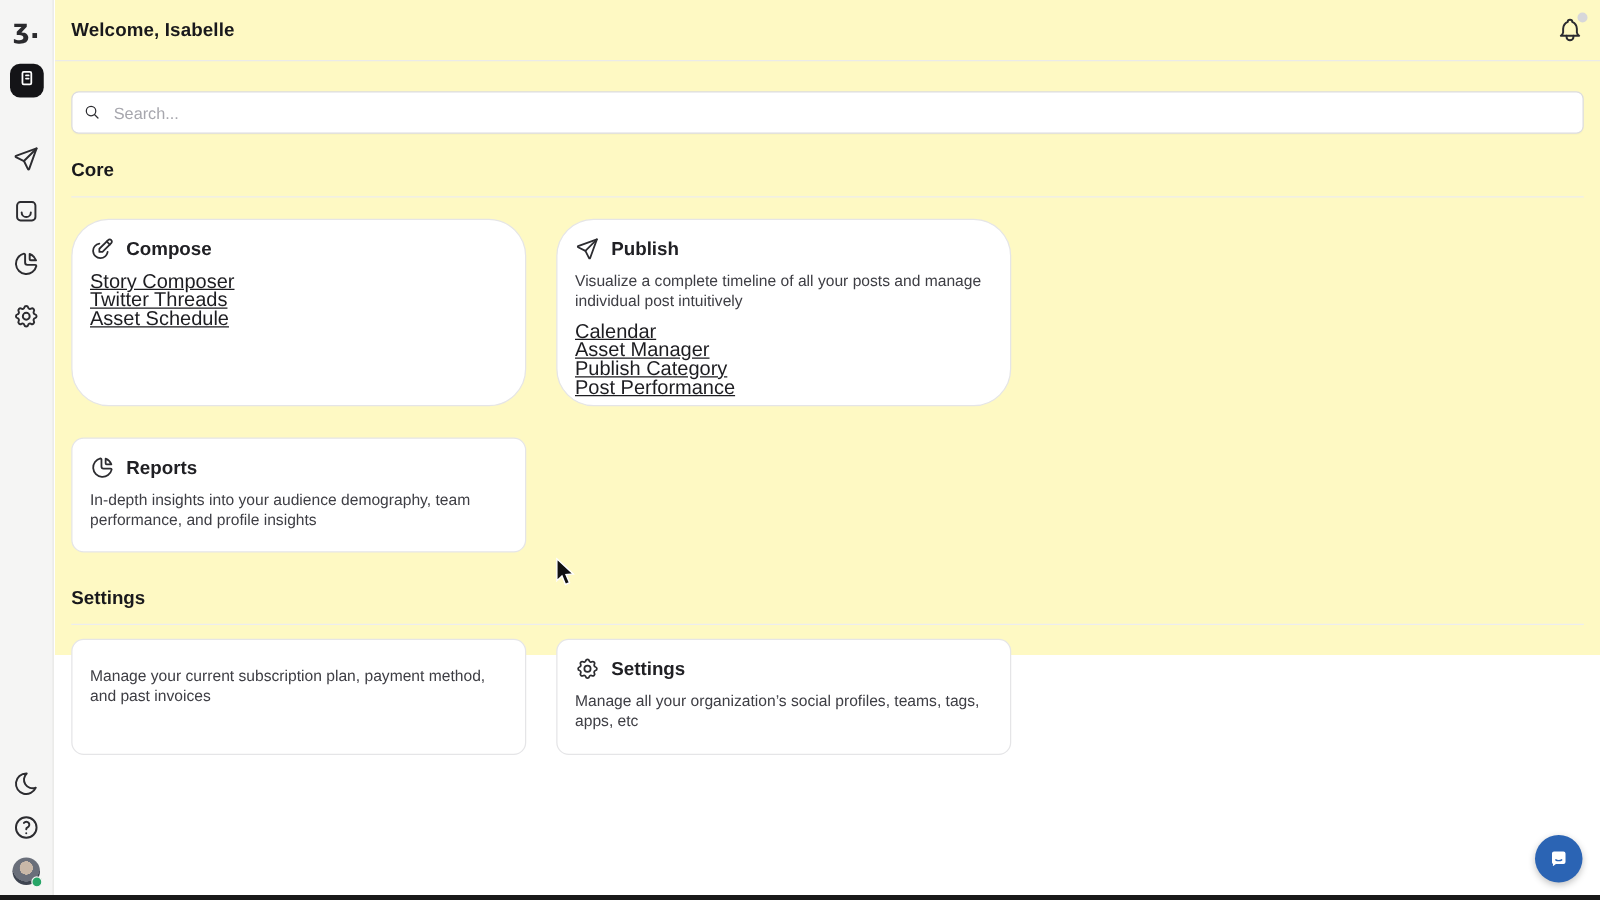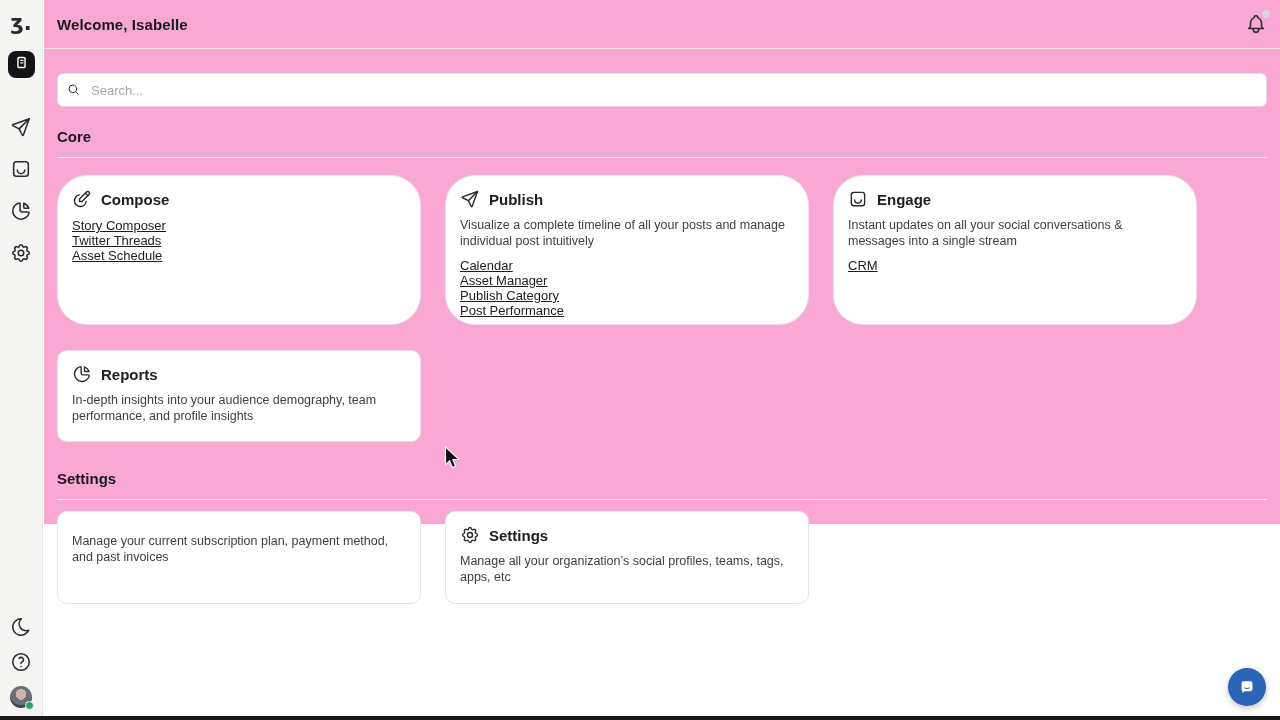--- a/index.html
+++ b/index.html
@@ -16,21 +16,21 @@
   .nav-group-top { margin-top:38px; display:flex; flex-direction:column; align-items:center; gap:20px; }
   .nav-group-bottom { margin-top:auto; margin-bottom:12px; display:flex; flex-direction:column; align-items:center; gap:13px; }
   .nav-icon { width:22px; height:22px; display:flex; align-items:center; justify-content:center; cursor:pointer; }
   .nav-icon svg { width:22px; height:22px; }
   .avatar { width:22px; height:22px; border-radius:50%; position:relative; cursor:pointer;
             background:radial-gradient(circle at 50% 38%, #c9b8a8 0 30%, #6a6f7a 31% 62%, #3e4450 63% 100%); }
   .avatar .status { position:absolute; right:-2px; bottom:-2px; width:9px; height:9px; border-radius:50%;
                     background:#27a567; border:1.5px solid #f5f5f4; }
 
   
-  .main { position:absolute; left:44px; top:0; width:1236px; height:524px; background:#f9a8d4; }
+  .main { position:absolute; left:44px; top:0; width:1236px; height:524px; background:#fef9c3; }
   .topbar { height:49px; border-bottom:1px solid #ebebe9; display:flex; align-items:center; padding:0 13px; }
   .topbar h1 { font-size:15px; font-weight:700; color:#19191c; letter-spacing:.1px; }
   .bell-wrap { margin-left:auto; position:relative; width:22px; height:22px; cursor:pointer; }
   .bell-wrap .dot { position:absolute; top:-3px; right:-3px; width:8px; height:8px; border-radius:50%; background:#d7d7da; }
 
   .content { padding:0 13px; }
   .searchbar { margin-top:24px; height:28px; border:1px solid #dcdcdf; border-radius:6px; background:#fff;
                display:flex; align-items:center; padding:16px 9px; box-shadow:0 1px 1px rgba(0,0,0,.02); }
   .searchbar svg { width:14px; height:14px; flex:0 0 auto; }
   .searchbar input { border:0; outline:0; background:transparent; margin-left:10px; font-size:13px; width:100%;
@@ -45,21 +45,21 @@
   .row-2 { margin-top:25px; }
   .row-3 { margin-top:11px; }
   .card { width:364px; border:1px solid #e5e5e7; border-radius:10px; background:#fff; padding:13px 14px; cursor:pointer; }
   .card.h-lg { height:150px;border-radius:30px; }
   .card.h-sm { height:92px; }
   .card-head { display:flex; align-items:center; gap:9px; }
   .card-head svg { width:20px; height:20px; }
   .card-title { font-size:15px; font-weight:700; color:#202024; }
   .card-desc { margin-top:9px; font-size:12.5px; line-height:15.5px; color:#3e3e44; }
   .card-links { margin-top:9px; display:flex; flex-direction:column; }
-  .card-links a { font-size:13px; line-height:15px; color:#1d1d21; text-decoration:underline; width:fit-content; }
+  .card-links a { font-size:16px; line-height:15px; color:#1d1d21; text-decoration:underline; width:fit-content; }
 
   
   .chat-launcher { position:absolute; left:1228px; top:668px; width:38px; height:38px; border-radius:50%;
                    background:#2b64b4; display:flex; align-items:center; justify-content:center; cursor:pointer;
                    box-shadow:0 2px 6px rgba(0,0,0,.25); z-index:6; }
   .chat-launcher svg { width:20px; height:20px; }
   .cursor { position:absolute; left:444px; top:446px; width:17px; height:24px; z-index:9; pointer-events:none; }
   .bottom-strip { position:absolute; left:0; bottom:0; width:1280px; height:4px; background:#191919; z-index:8; }
 
   svg.stroke { fill:none; stroke:#2c2c30; stroke-width:1.7; stroke-linecap:round; stroke-linejoin:round; }
@@ -177,33 +177,20 @@
         </div>
         <div class="card-desc">Visualize a complete timeline of all your posts and manage individual post intuitively</div>
         <div class="card-links">
           <a href="#">Calendar</a>
           <a href="#">Asset Manager</a>
           <a href="#">Publish Category</a>
           <a href="#">Post Performance</a>
         </div>
       </div>
 
-      <div class="card h-lg">
-        <div class="card-head">
-          <svg class="stroke" viewBox="0 0 24 24">
-              <rect x="4" y="4" width="16" height="16" rx="3"></rect>
-              <path d="M8 13a4 4 0 0 0 8 0"></path>
-            </svg>
-          <span class="card-title">Engage</span>
-        </div>
-        <div class="card-desc">Instant updates on all your social conversations &amp; messages into a single stream</div>
-        <div class="card-links">
-          <a href="#">CRM</a>
-        </div>
-      </div>
     </div>
 
     <div class="card-row row-2">
       <div class="card h-sm">
         <div class="card-head">
           <svg class="stroke" viewBox="0 0 24 24">
               <path d="M10 3.2a9 9 0 1 0 10.8 10.8a1 1 0 0 0 -1 -1h-6.8a2 2 0 0 1 -2 -2v-7a1 1 0 0 0 -1 -.8"></path>
               <path d="M15 3.5a9 9 0 0 1 5.5 5.5h-4.5a1 1 0 0 1 -1 -1v-4.5"></path>
             </svg>
           <span class="card-title">Reports</span>

